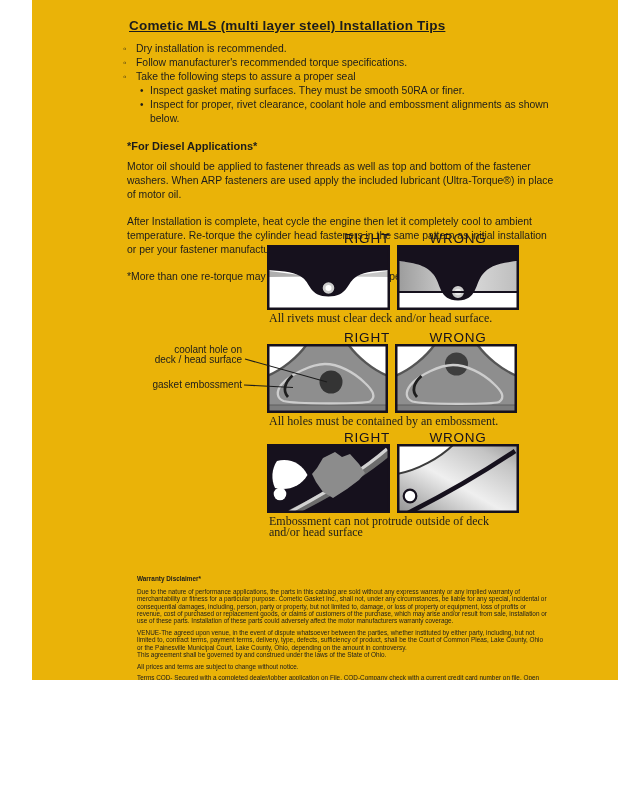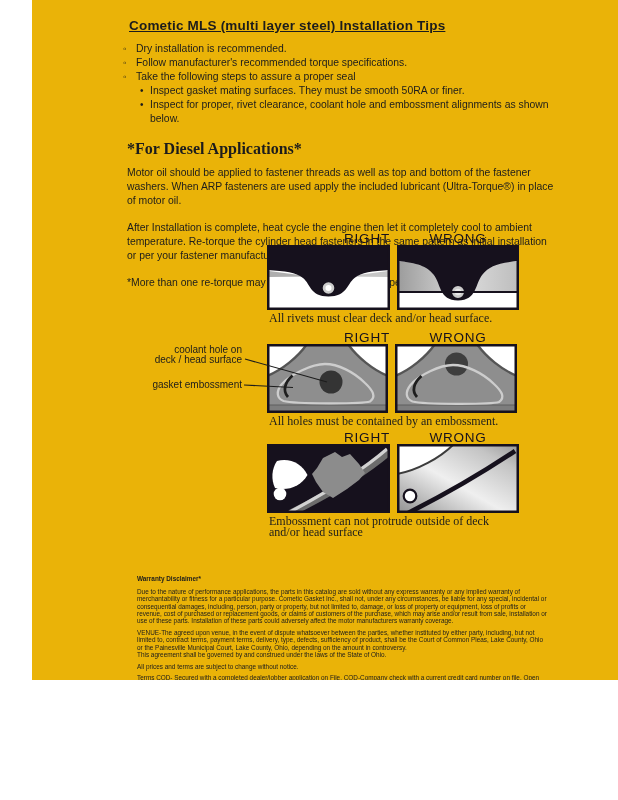--- a/index.html
+++ b/index.html
@@ -13,21 +13,21 @@
   .title {
     font-size:13.5px; font-weight:bold; text-decoration:underline;
     margin:0 0 9px 2px; letter-spacing:0.2px;
   }
   ul.tips { list-style:none; margin:0; padding:0; font-size:10.4px; }
   ul.tips li { position:relative; line-height:14px; }
   li.l1 { padding-left:9px; }
   li.l1::before { content:"\25E6"; position:absolute; left:-4px; top:0; font-size:10px; }
   li.l2 { padding-left:23px; }
   li.l2::before { content:"\2022"; position:absolute; left:13px; top:0; font-size:10px; }
-  .diesel-heading { font-size:16px; font-weight:bold; margin:14px 0 8px 0;font-family:Liberation Serif, serif; }
+  .diesel-heading { font-size:11px; font-weight:bold; margin:14px 0 8px 0; }
   .content p { font-size:10.4px; line-height:14px; margin:0 0 13px 0; }
   .fig { position:absolute; left:235px; width:252px; }
   .fig1 { top:231px; } .fig2 { top:330px; } .fig3 { top:430px; }
   .fig-labels { display:flex; height:13px; line-height:13px; margin-bottom:1px; }
   .fig-labels .lab-r { width:123px; text-align:right; }
   .fig-labels .lab-w { width:122px; margin-left:7px; text-align:center; }
   .fig-labels span { font-size:13.5px; letter-spacing:0.8px; color:#16111d; }
   .fig-boxes { display:flex; gap:7px; }
   .fig-boxes svg { display:block; }
   .fig-caption { font-size:12px; margin-top:3px; padding-left:2px; white-space:pre-line; line-height:11px;font-family:Liberation Serif, serif; }

